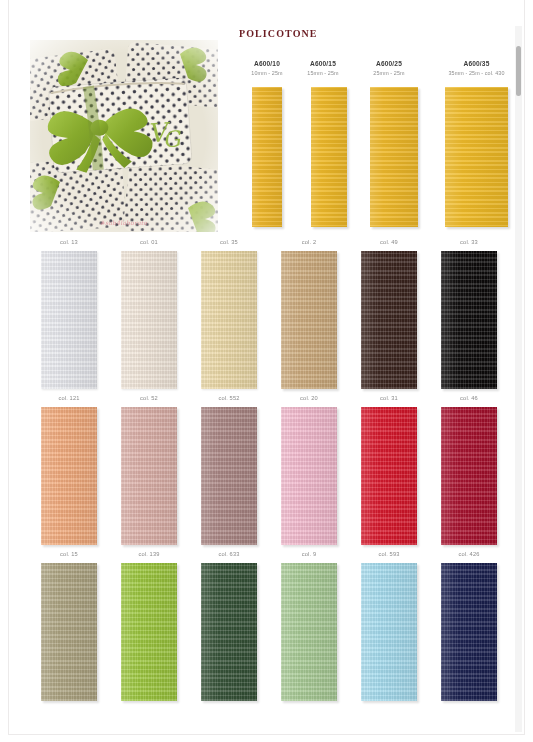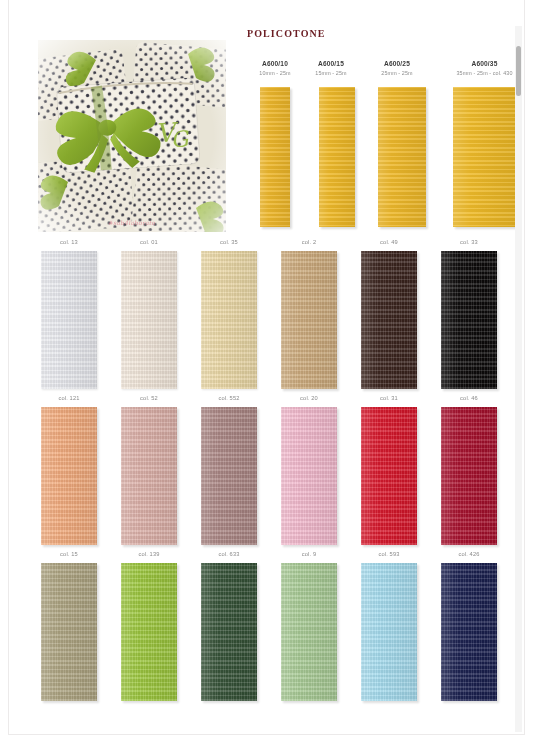--- a/index.html
+++ b/index.html
@@ -25,21 +25,21 @@
     background: #ffffff;
     border-left: 1px solid #eceaea;
     border-right: 1px solid #eceaea;
     border-bottom: 1px solid #eceaea;
     box-sizing: border-box;
   }
 
   
   #top-section {
     position: absolute;
-    left: 8px; top: 0;
+    left: 0; top: 0;
     width: 517px;
     height: 232px;
   }
 
   #product-photo {
     position: absolute;
     left: 21px;
     top: 40px;
     width: 188px;
     height: 192px;

